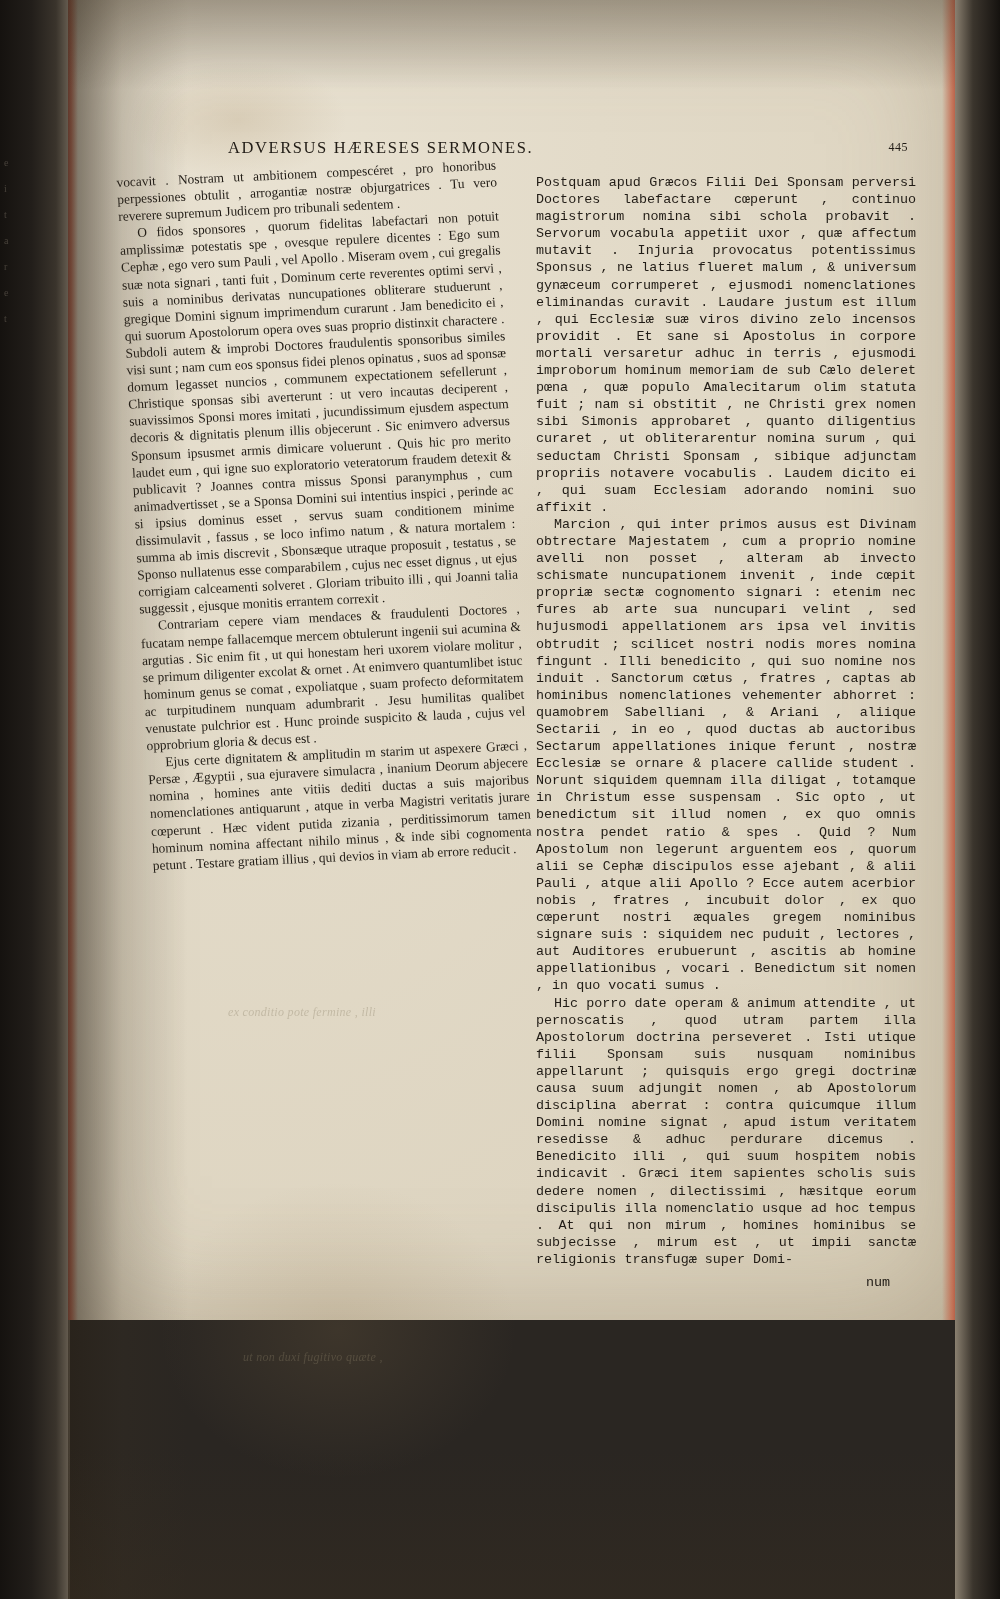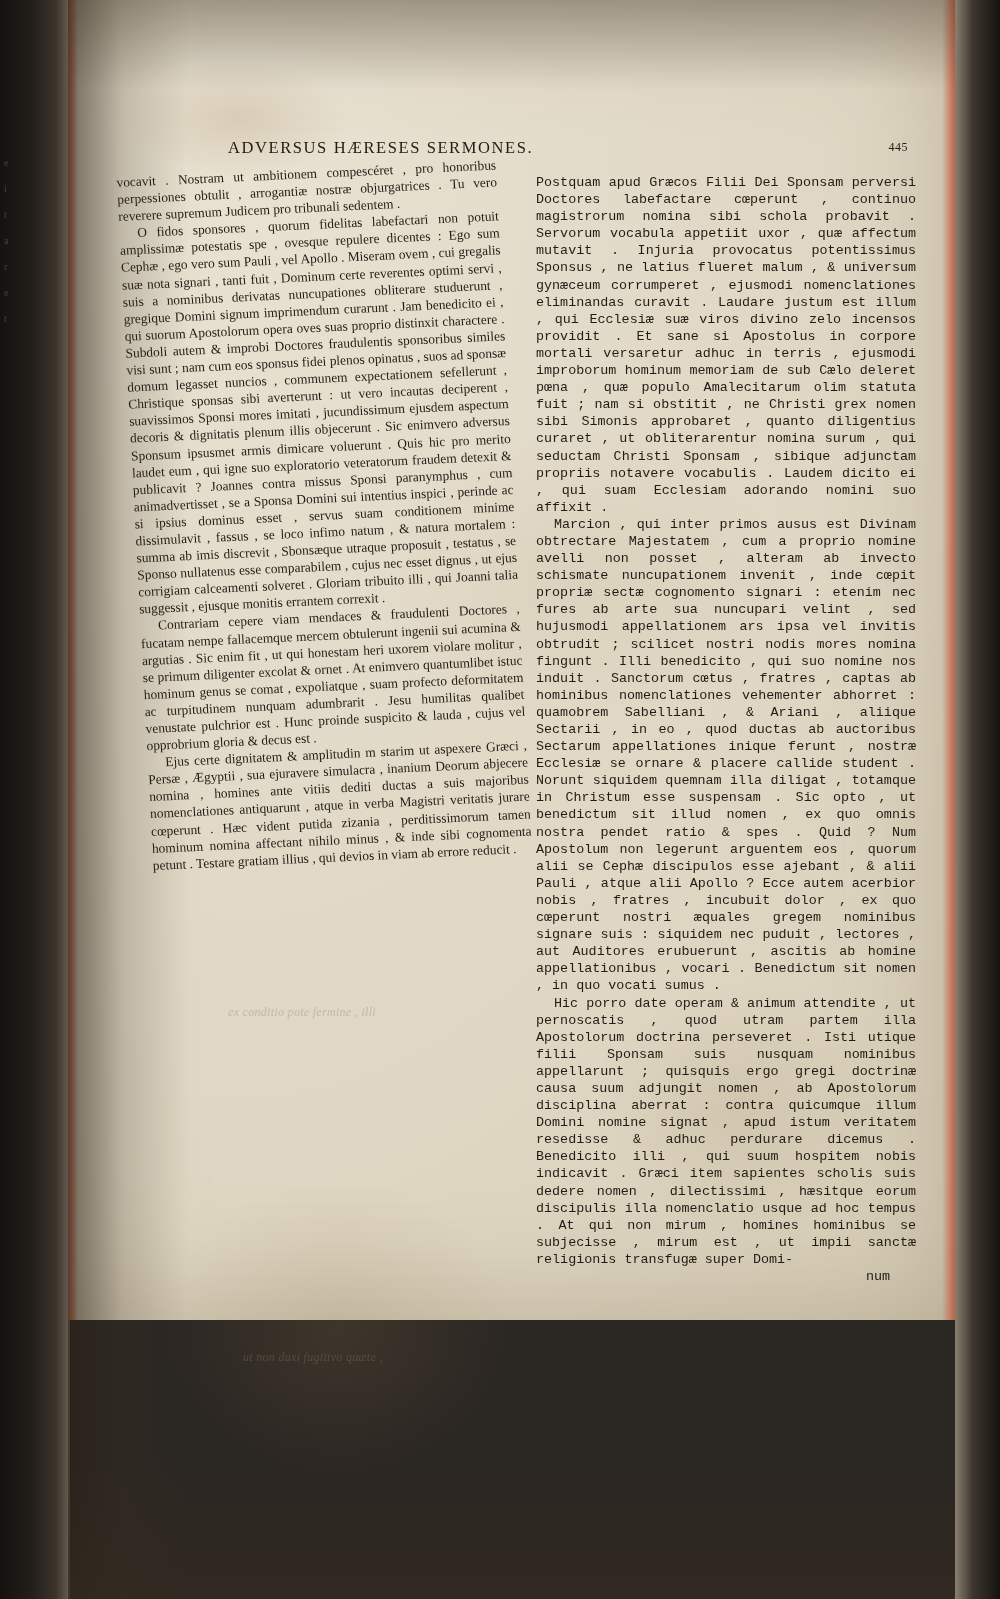--- a/index.html
+++ b/index.html
@@ -155,21 +155,21 @@
     font-size: 12px;
     font-style: italic;
     letter-spacing: .3px;
     pointer-events: none;
   }
 
   .catchword {
     text-align: right;
     font-size: 13.4px;
     padding-right: 26px;
-    margin-top: 0;
+    margin-top: 6px;
   }
 
   
   .spine-shade {
     position: absolute;
     left: 68px; top: 0;
     width: 120px; height: 1599px;
     background: linear-gradient(90deg, rgba(40,32,22,.55) 0%, rgba(60,50,34,.18) 45%, rgba(0,0,0,0) 100%);
     pointer-events: none;
   }

